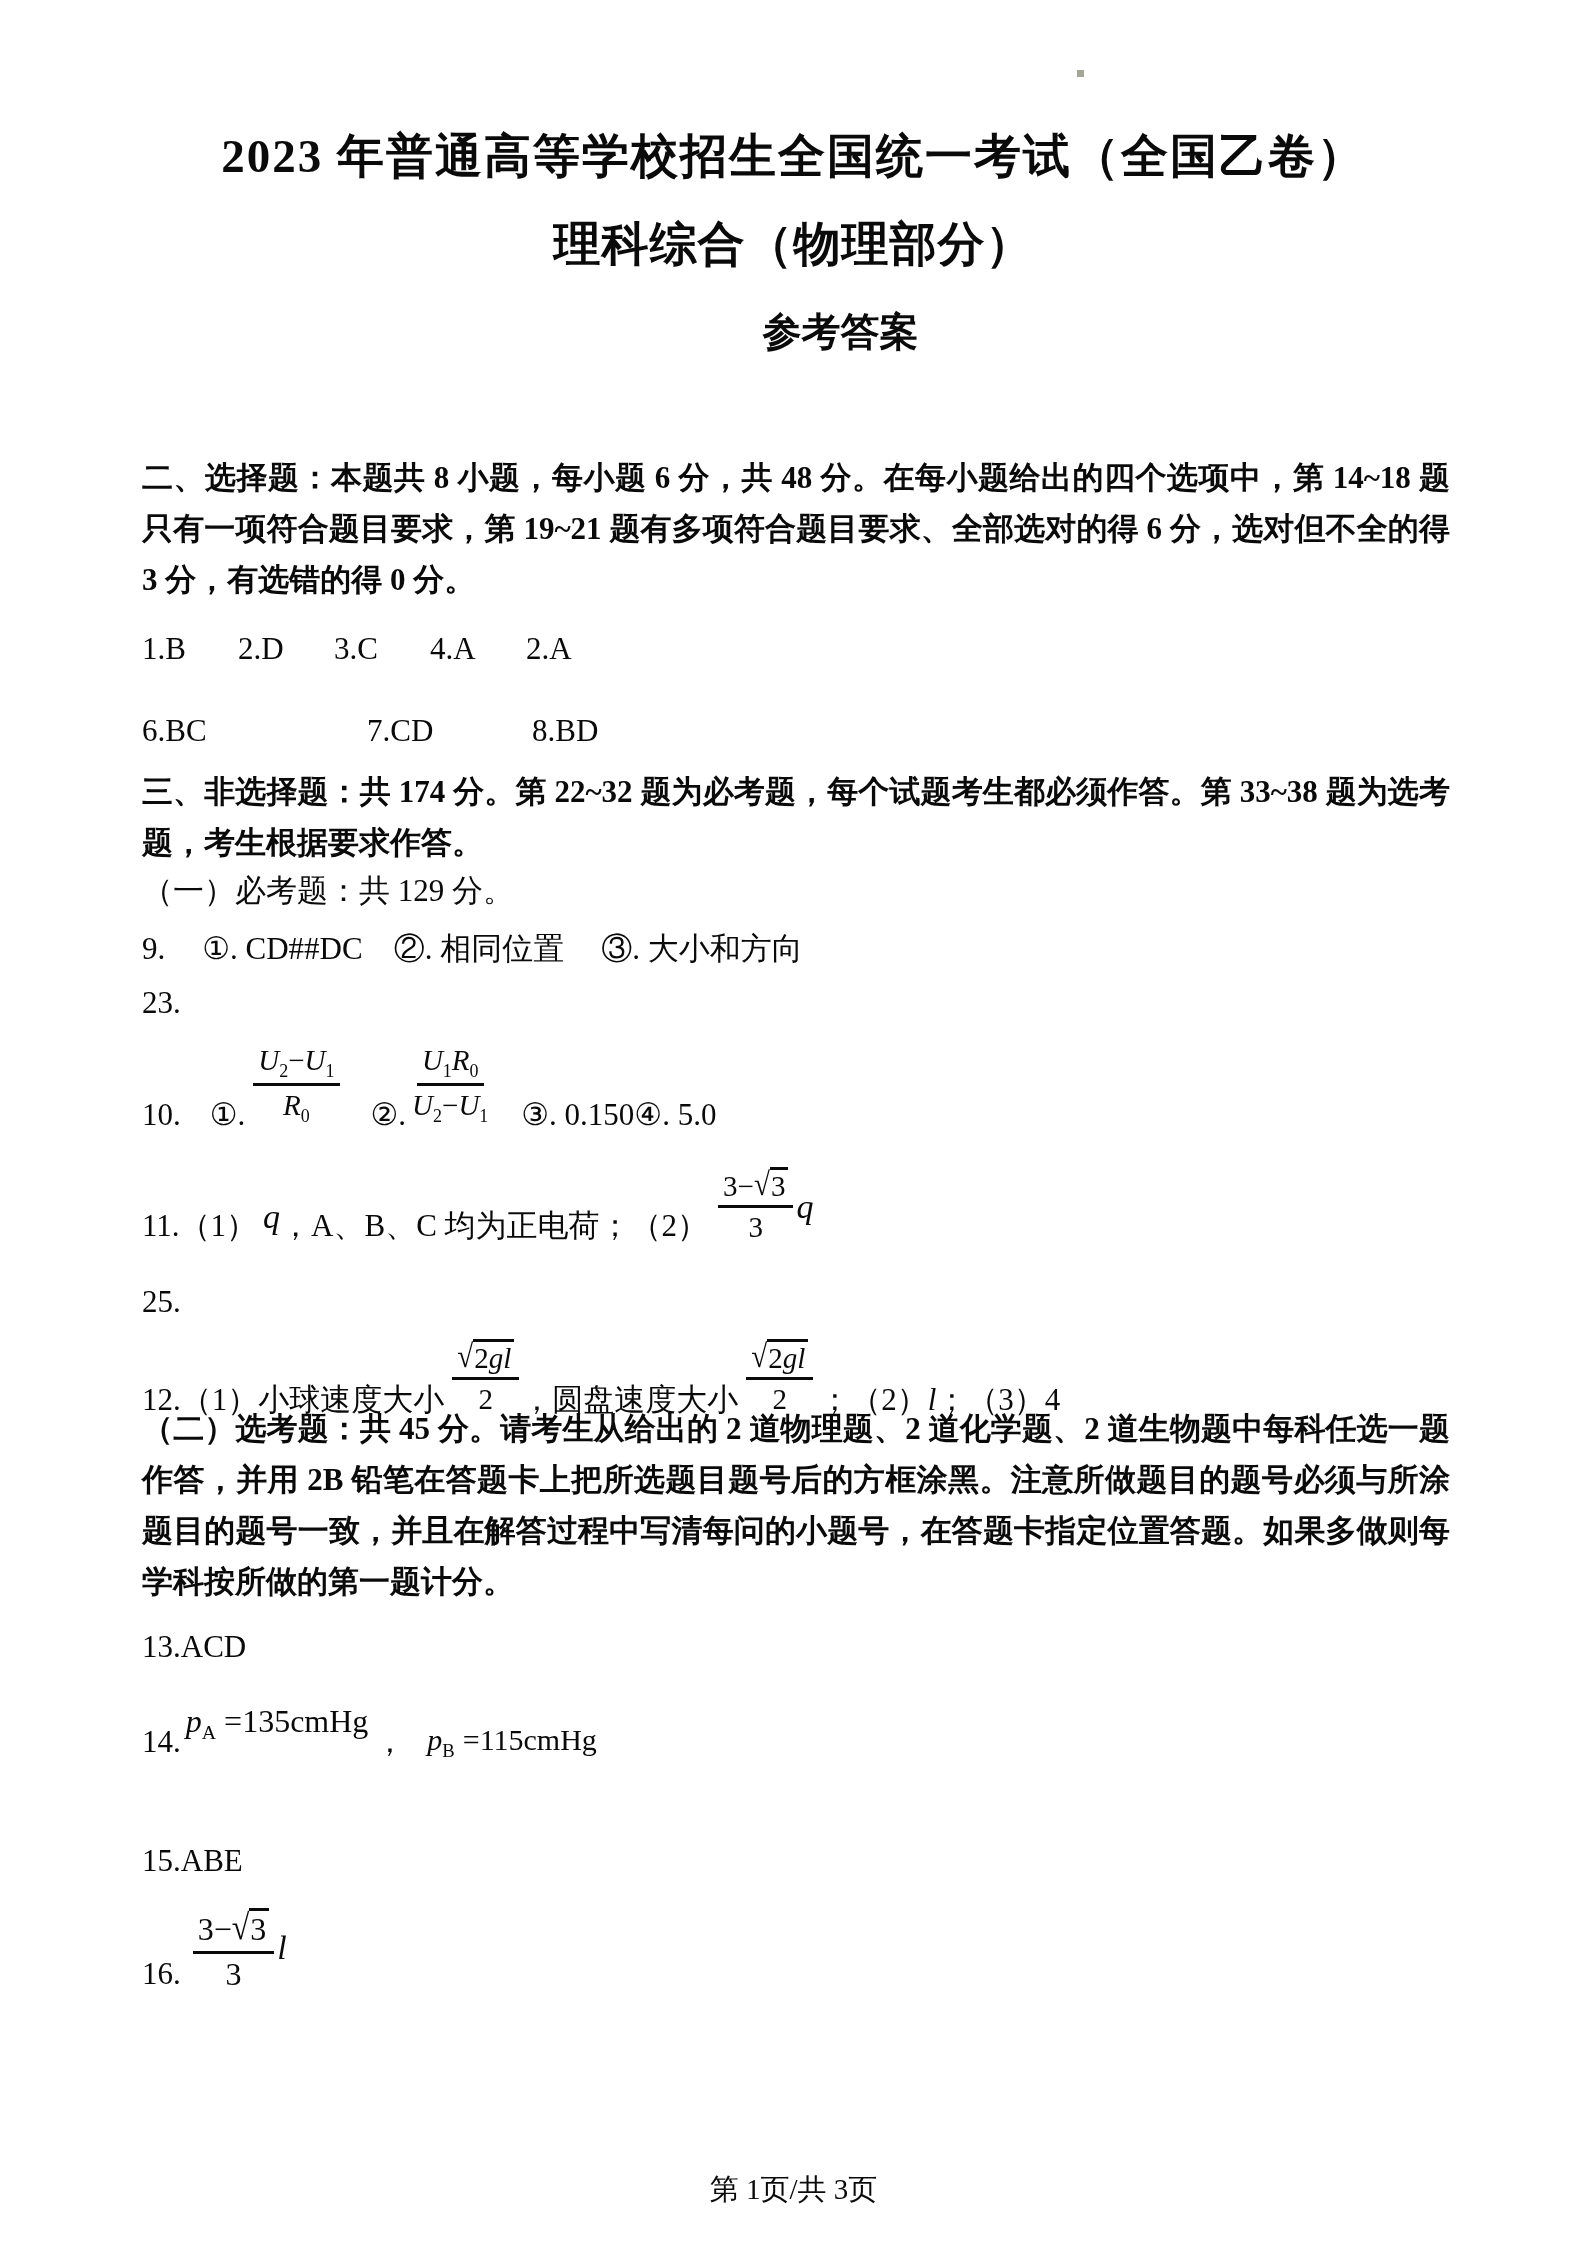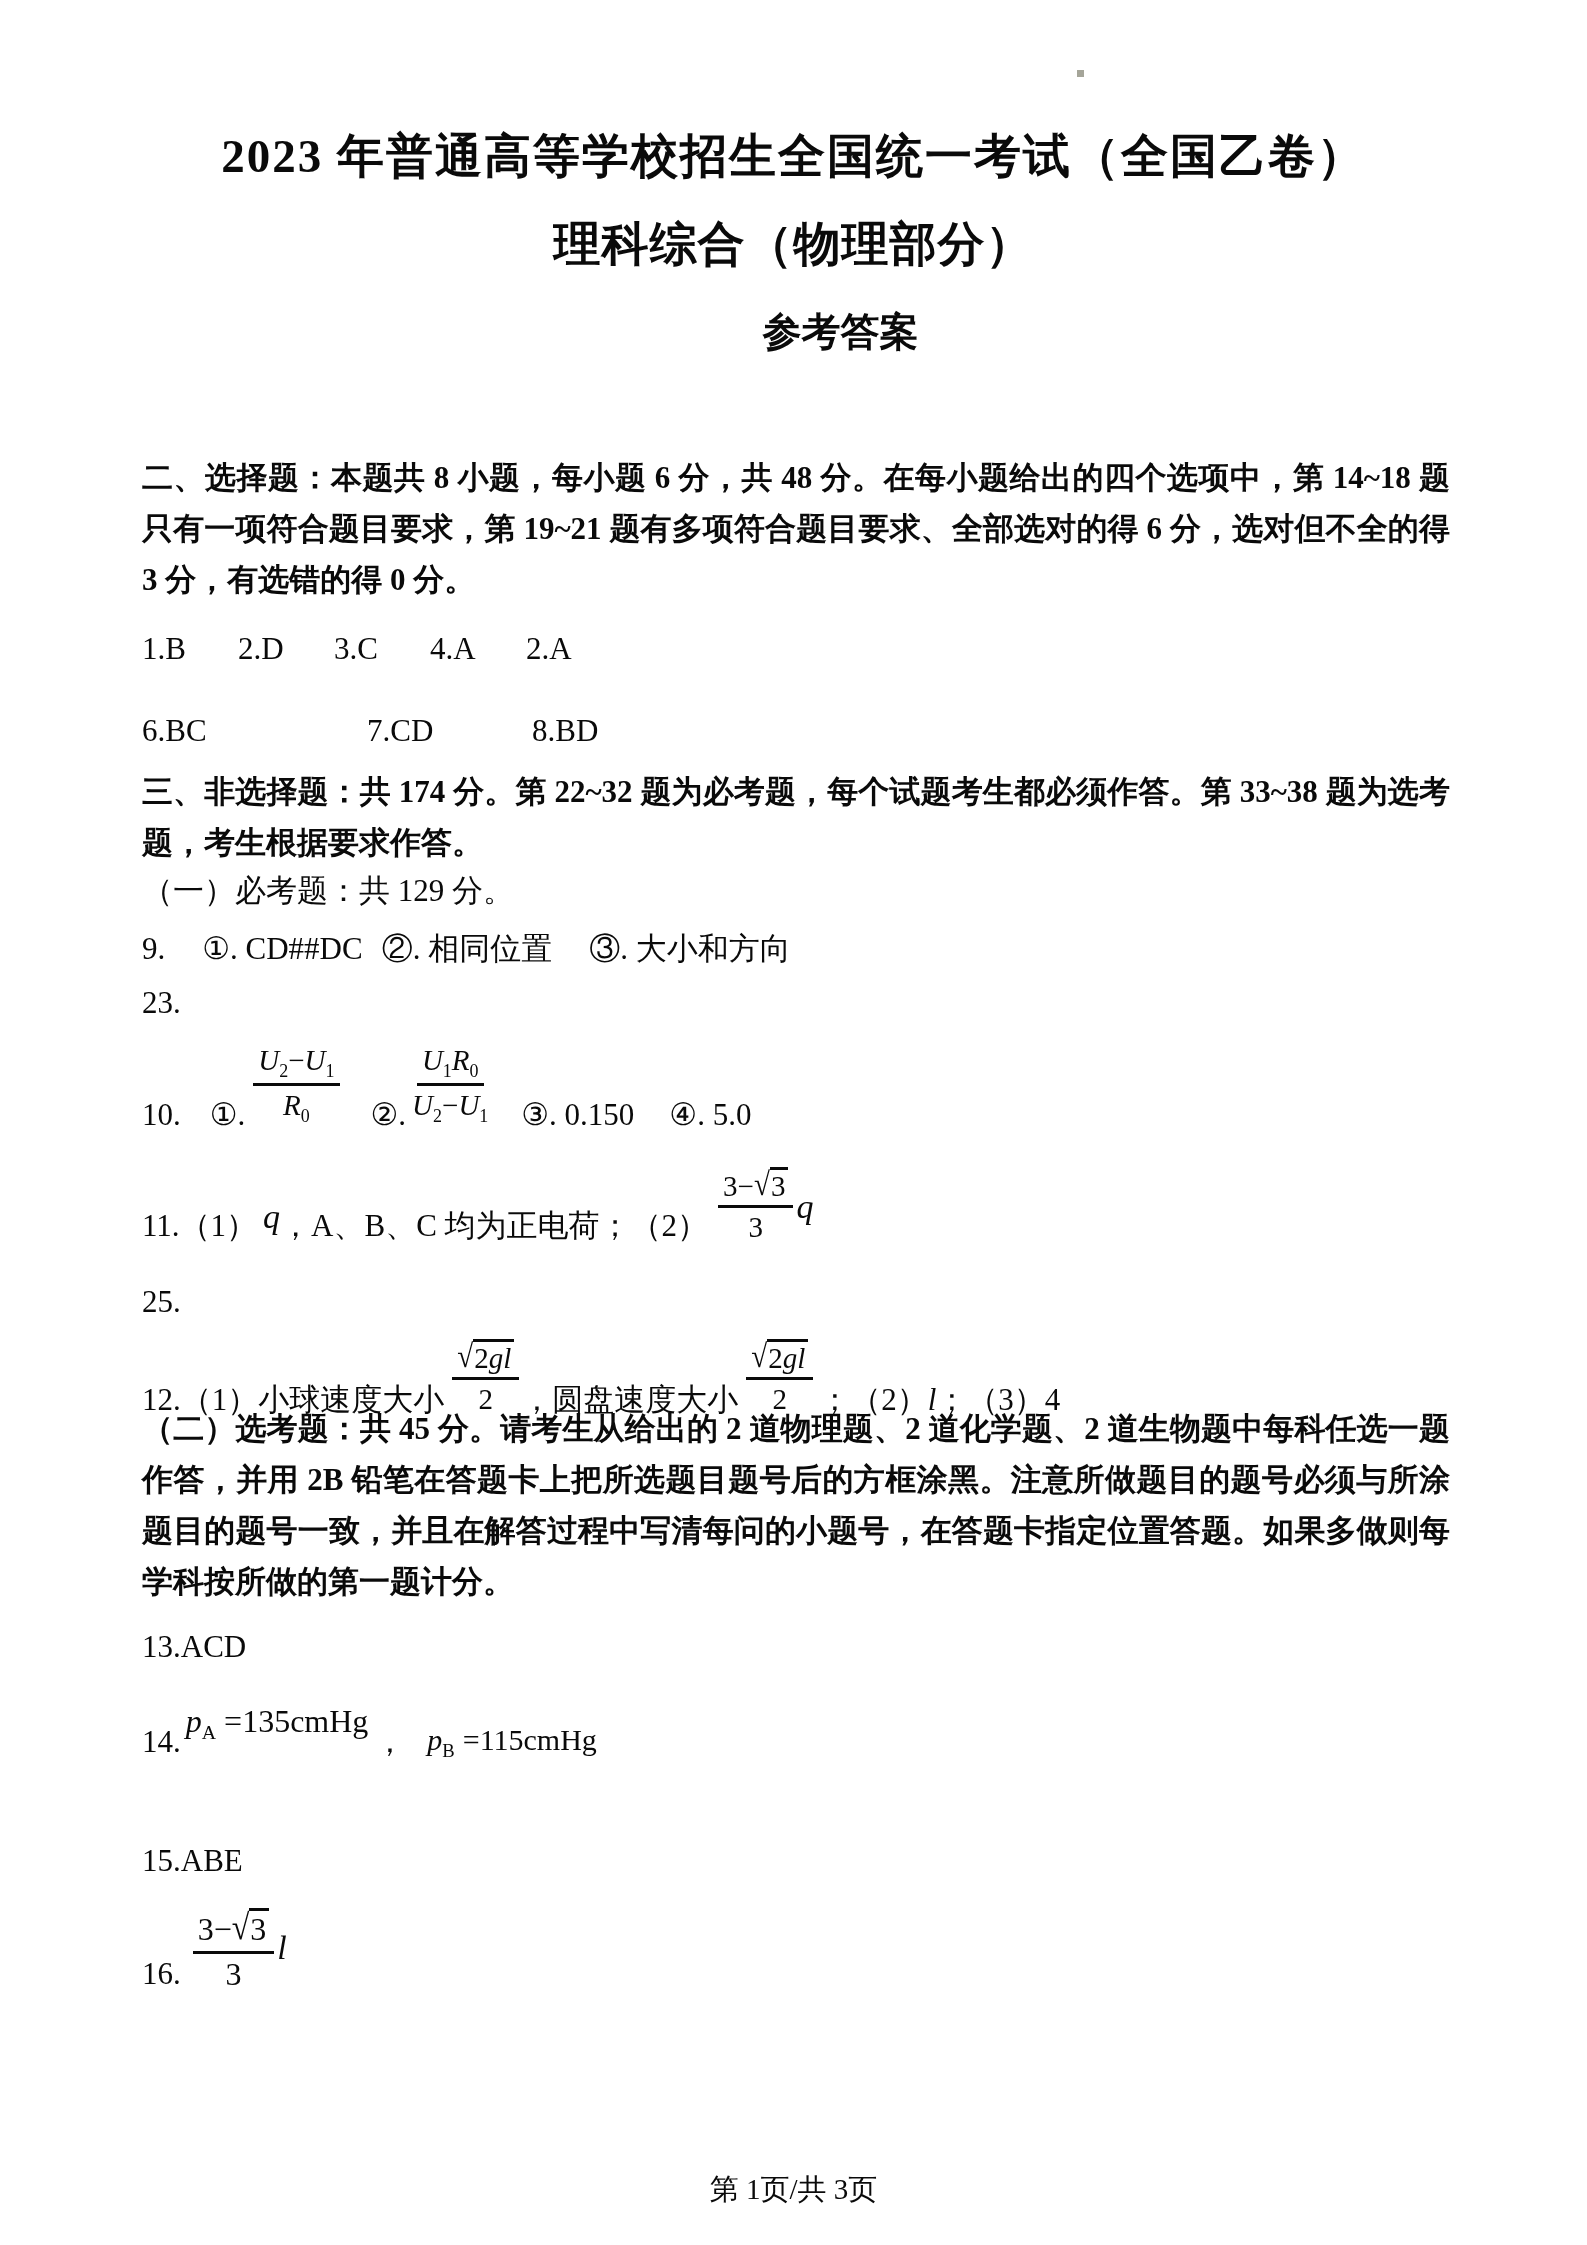--- a/index.html
+++ b/index.html
@@ -68,40 +68,40 @@
   <span class="a1">6.BC</span><span class="a2">7.CD</span><span>8.BD</span>
 </div>
 
 <div class="abs para boldp sec3">三、非选择题：共 174 分。第 22~32 题为必考题，每个试题考生都必须作答。第 33~38 题为选考题，考生根据要求作答。</div>
 
 <div class="abs line part1">（一）必考题：共 129 分。</div>
 
 <div class="abs line q9">
   <span>9.</span>
   <span style="margin-left:37px">①. CD##DC</span>
-  <span style="margin-left:19px">②. 相同位置</span>
+  <span style="margin-left:31px">②. 相同位置</span>
   <span style="margin-left:37px">③. 大小和方向</span>
 </div>
 
 <div class="abs line l23">23.</div>
 
 <div class="eqrow q10">
   <span>10.</span>
   <span style="margin-left:29px">①.</span>
   <span class="frac" style="margin-left:8px; margin-bottom:9px; font-size:29px;">
     <span class="num"><span class="it">U</span><sub>2</sub><span>−</span><span class="it">U</span><sub>1</sub></span>
     <span class="den"><span class="it">R</span><sub>0</sub></span>
   </span>
   <span style="margin-left:31px">②.</span>
   <span class="frac" style="margin-left:6px; margin-bottom:9px; font-size:29px;">
     <span class="num"><span class="it">U</span><sub>1</sub><span class="it">R</span><sub>0</sub></span>
     <span class="den"><span class="it">U</span><sub>2</sub><span>−</span><span class="it">U</span><sub>1</sub></span>
   </span>
   <span style="margin-left:33px">③. 0.150</span>
-  <span style="margin-left:35px">④. 5.0</span>
+  <span style="">④. 5.0</span>
 </div>
 
 <div class="eqrow q11">
   <span>11.（1）</span>
   <span class="it" style="font-size:34px; margin-left:6px; margin-bottom:6px;">q</span>
   <span>，A、B、C 均为正电荷；（2）</span>
   <span class="frac" style="margin-left:10px; font-size:29px;">
     <span class="num"><span>3−</span><span class="sqrt"><span class="sym">√</span><span class="bar">3</span></span></span>
     <span class="den">3</span>
   </span>

